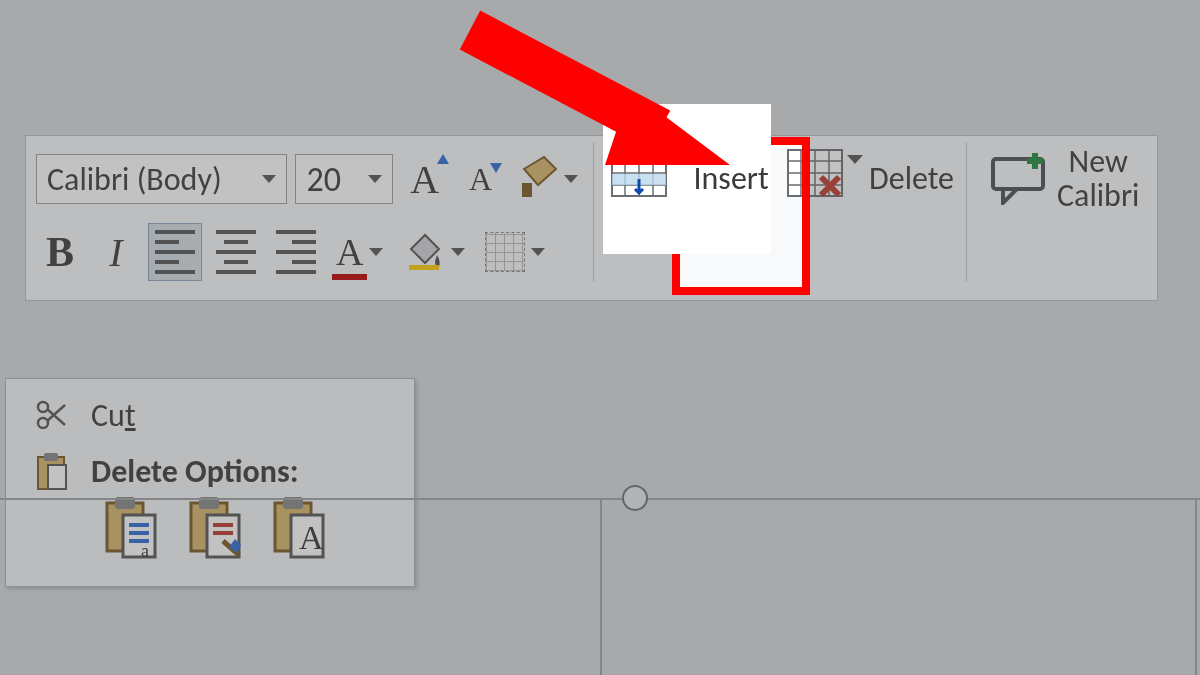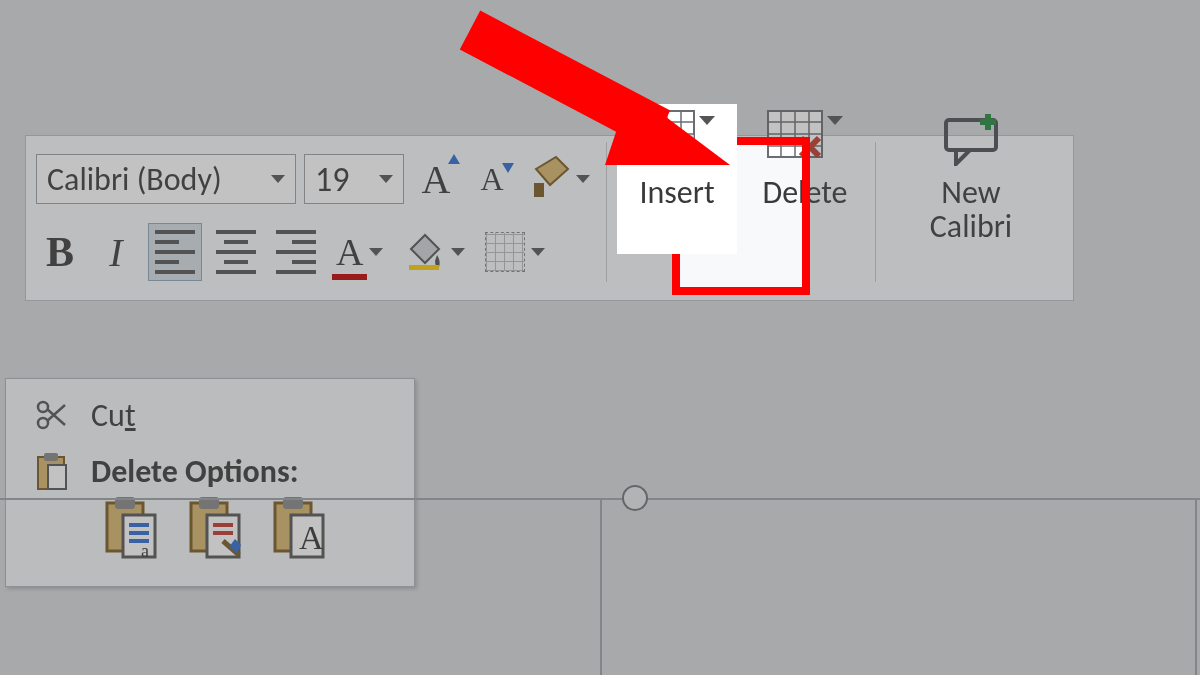--- a/index.html
+++ b/index.html
@@ -2,21 +2,21 @@
 <html><head>
 <meta charset="utf-8">
 <style>
   html,body{margin:0;padding:0;width:1200px;height:675px;overflow:hidden;font-family:"Segoe UI",Calibri,Arial,sans-serif;background:#d7d9db;color:#3a3a3a}
   *{box-sizing:border-box}
   
   .stage{position:relative;width:1200px;height:675px}
   .highlight-hole{position:absolute;left:672px;top:137px;width:138px;height:158px;background:transparent;box-shadow:0 0 0 9999px rgba(80,80,80,0.35);border:8px solid #ff0000;z-index:6;pointer-events:none}
 
   
-  .mini-toolbar{position:absolute;left:25px;top:135px;width:1049px;height:166px;background:#f8f9fa;border:1px solid #b8bcc0;padding:6px 10px}
+  .mini-toolbar{position:absolute;left:25px;top:135px;width:1133px;height:166px;background:#f8f9fa;border:1px solid #b8bcc0;padding:6px 10px}
   .row{display:flex;align-items:center;height:72px;gap:8px}
   .row.top{height:74px}
   .sep{width:1px;height:140px;background:#c6cacd;align-self:stretch;margin:0 2px}
 
   .font-select{display:flex;align-items:center;width:260px;height:50px;border:1px solid #9aa0a5;background:#fff;padding:0 10px;font-size:32px}
   .font-select .dd{margin-left:auto;border-top:8px solid #555;border-left:7px solid transparent;border-right:7px solid transparent}
   .size-select{display:flex;align-items:center;width:100px;height:50px;border:1px solid #9aa0a5;background:#fff;padding:0 10px;font-size:34px}
   .size-select .dd{margin-left:auto;border-top:8px solid #555;border-left:7px solid transparent;border-right:7px solid transparent}
 
   .btn{display:flex;align-items:center;justify-content:center;height:58px;min-width:48px;padding:0 6px;position:relative}
@@ -37,21 +37,21 @@
   .align-right span:nth-child(2),.align-right span:nth-child(4){width:60%;margin-left:auto}
   .underA{font-family:"Times New Roman",serif;font-size:38px;position:relative}
   .underA .bar{position:absolute;left:-4px;right:-4px;bottom:-6px;height:6px}
   .bucket svg{width:42px;height:42px}
   .border-icon{width:40px;height:40px;border:1px dashed #888}
   .border-icon::after{content:"";display:block;width:100%;height:100%;background:
     repeating-linear-gradient(90deg,#bbb 0 1px,transparent 1px 9px),
     repeating-linear-gradient(0deg,#bbb 0 1px,transparent 1px 9px)}
 
   
-  .bigbtn{display:flex;flex-direction:column;align-items:center;justify-content:flex-start;height:150px;min-width:120px;padding:6px 8px;gap:6px}
+  .bigbtn{display:flex;align-items:center;justify-content:flex-start;height:150px;min-width:120px;padding:6px 8px;gap:6px}
   .bigbtn .top{display:flex;align-items:flex-start;gap:4px;height:60px}
   .bigbtn .lbl{font-size:32px;text-align:center;line-height:1.05}
   .table-ico{display:inline-block;width:56px;height:48px}
   .table-ico svg{width:56px;height:48px}
   .bigbtn .dd{border-top:9px solid #555;border-left:8px solid transparent;border-right:8px solid transparent;margin-top:6px}
   .comment-ico svg{width:66px;height:56px}
 
   
   .context-menu{position:absolute;left:5px;top:378px;width:410px;background:#f5f6f7;border:1px solid #b0b4b8;box-shadow:2px 2px 4px rgba(0,0,0,0.2);padding:6px 0}
   .context-menu .item{display:flex;align-items:center;height:60px;padding:0 27px;gap:22px;font-size:32px}
@@ -79,21 +79,21 @@
 
 <div class="stage">
 
   <div class="mini-toolbar">
     <div class="row top">
       <div class="font-select">
         <span>Calibri (Body)</span>
         <span class="dd"></span>
       </div>
       <div class="size-select">
-        <span>19</span>
+        <span>20</span>
         <span class="dd"></span>
       </div>
       <div class="btn">
         <span class="ico-grow">A</span>
       </div>
       <div class="btn">
         <span class="ico-shrink">A</span>
       </div>
       <div class="btn">
         <span class="ico-format-painter">

